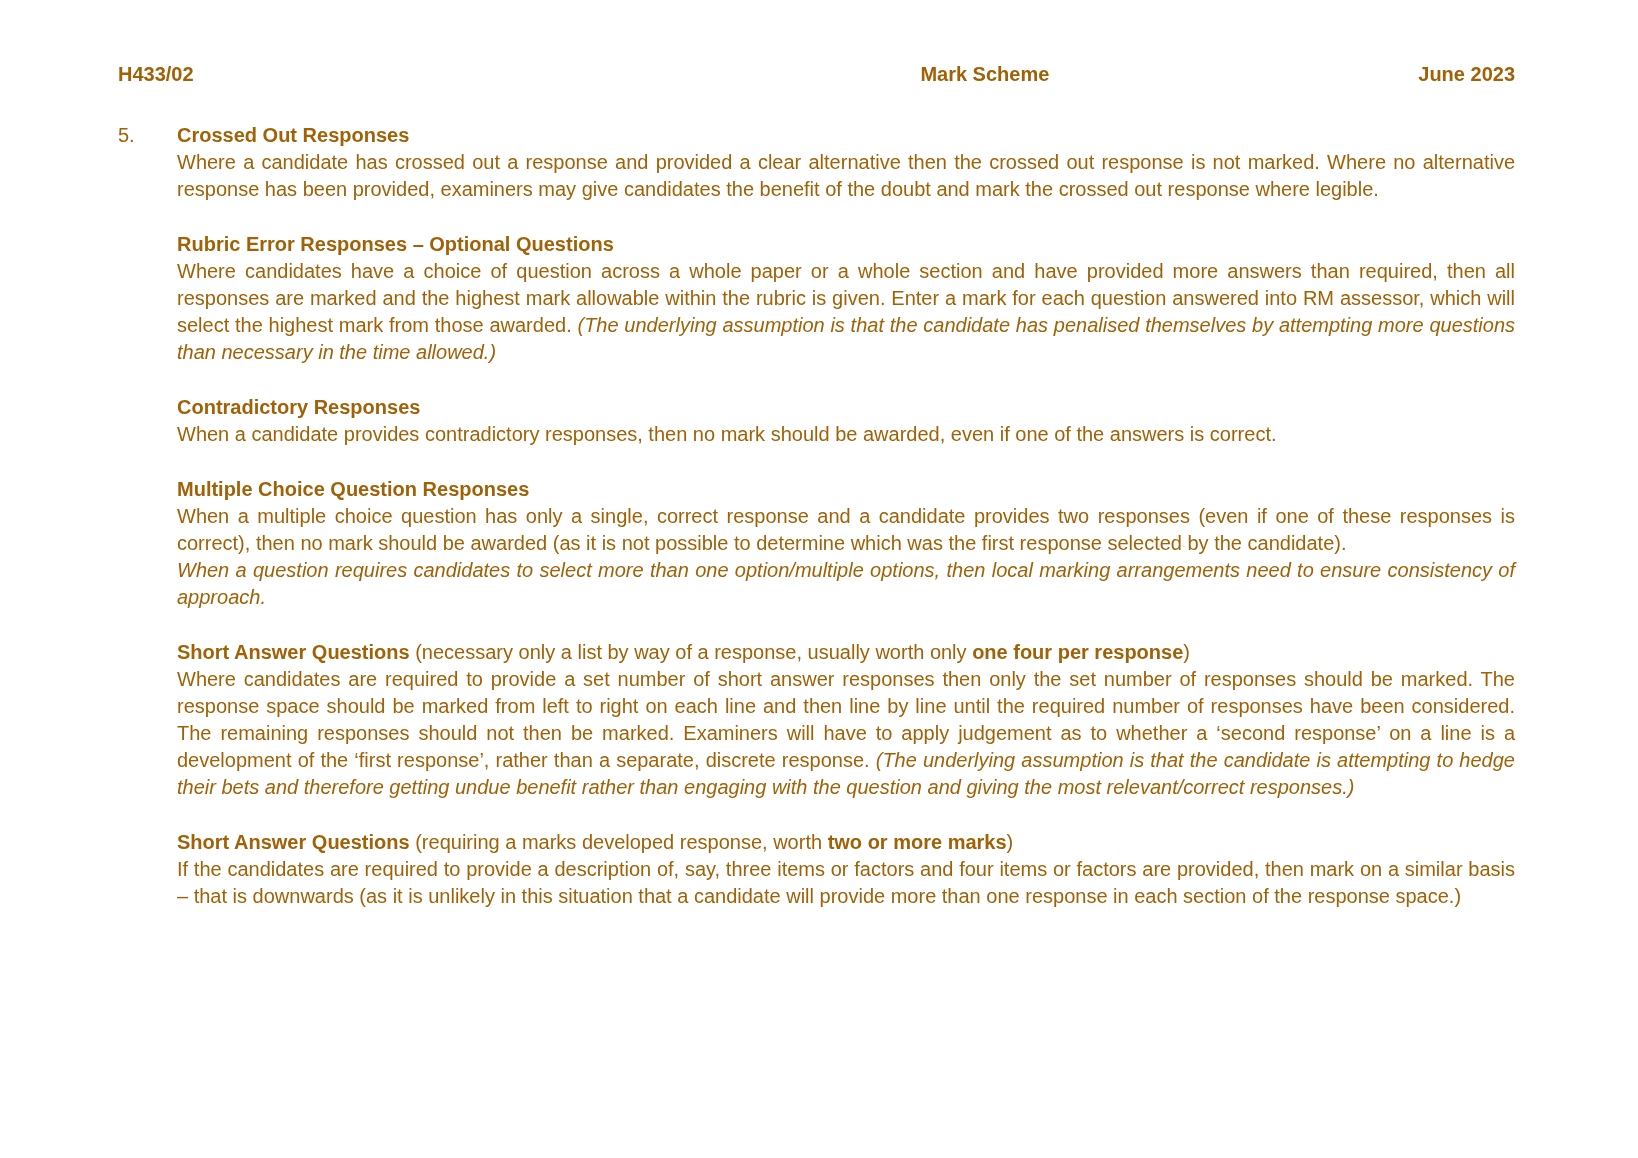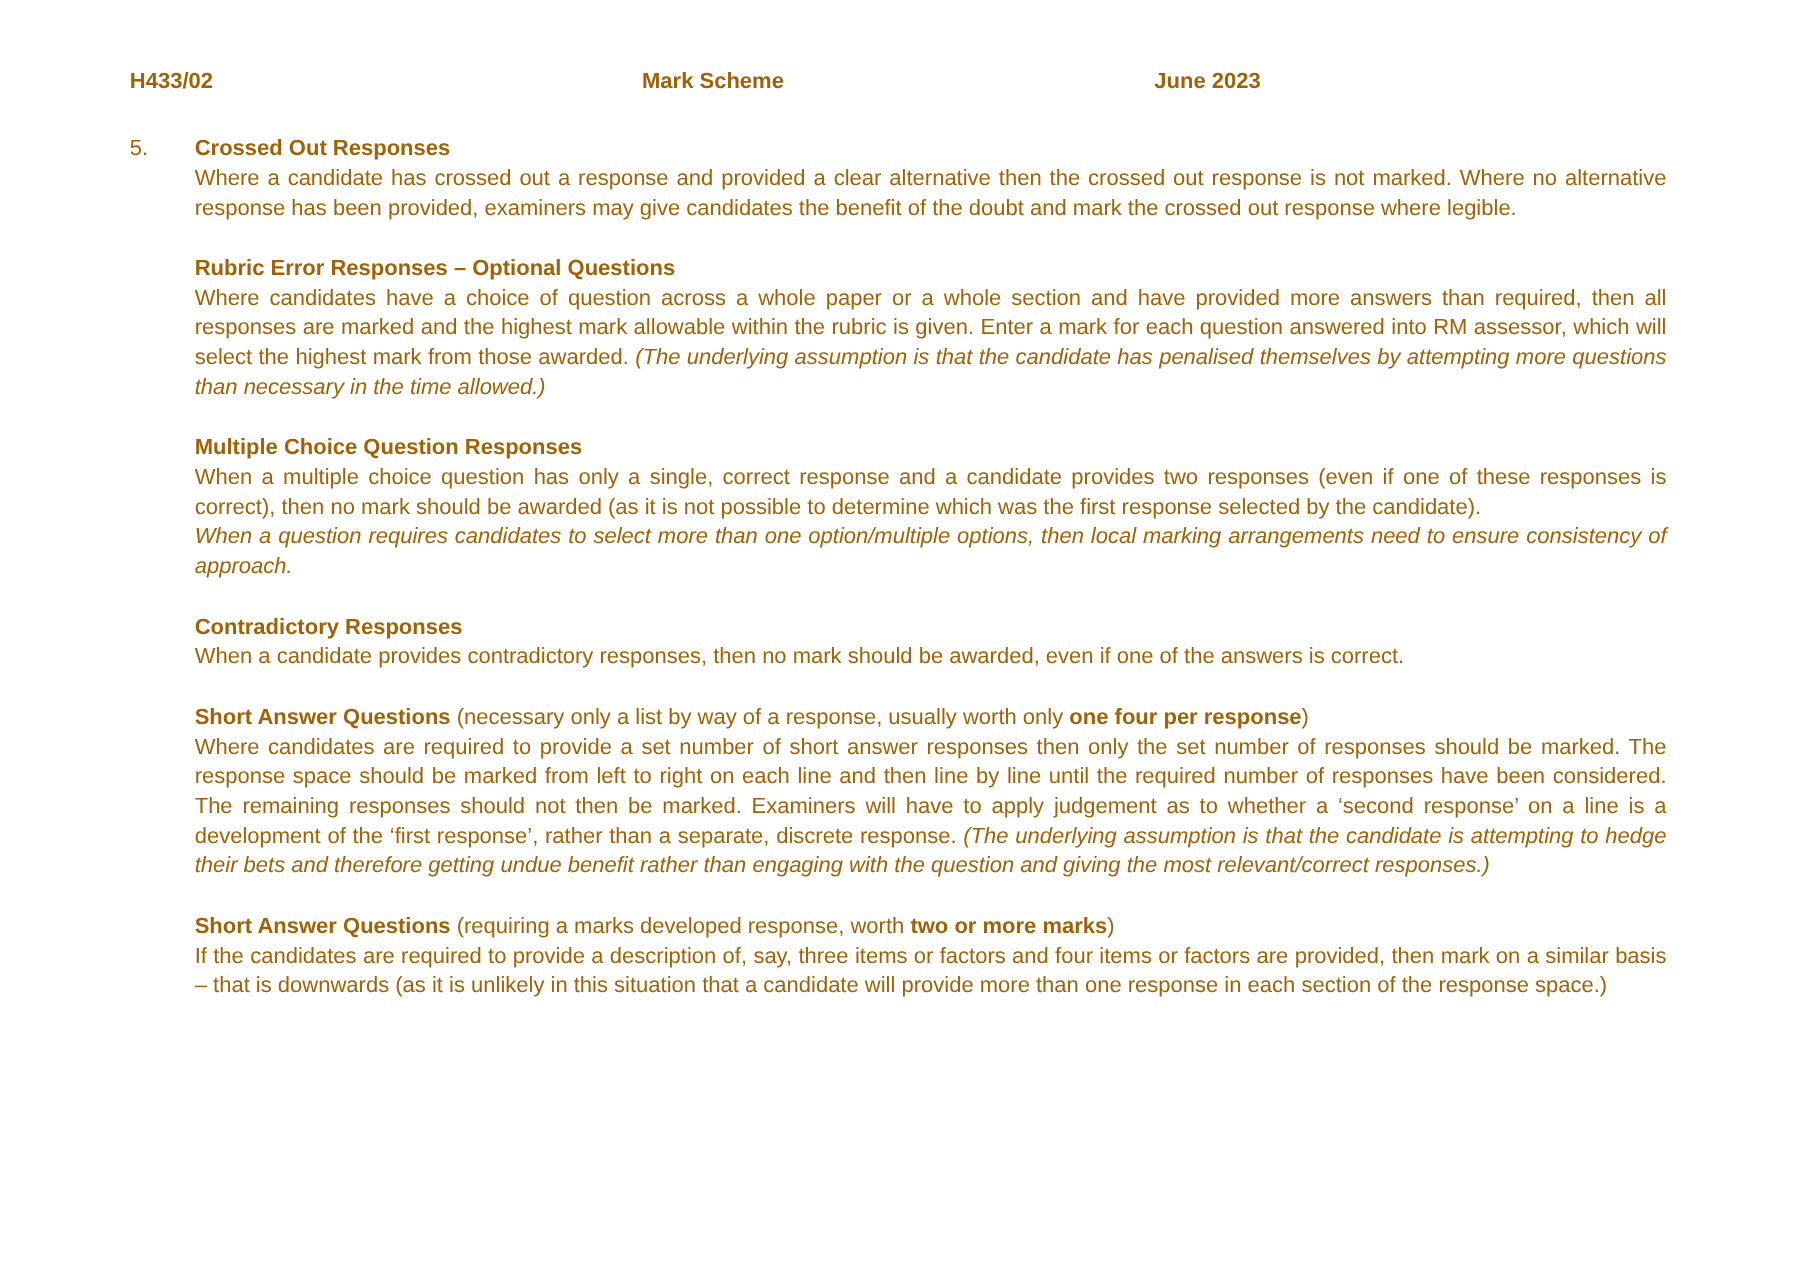--- a/index.html
+++ b/index.html
@@ -16,22 +16,22 @@
   }
   .doc-header {
     position: absolute;
     top: 61px;
     left: 118px;
     width: 1397px;
     display: flex;
     font-weight: bold;
   }
   .doc-header .h-left   { flex: 1; text-align: left; }
-  .doc-header .h-center { flex: 1; text-align: left; }
-  .doc-header .h-right  { flex: 1; }
+  .doc-header .h-center { flex: 1; text-align: right; }
+  .doc-header .h-right  { flex: 1; text-align: right; }
   .doc-body {
     position: absolute;
     top: 122px;
     left: 177px;
     width: 1338px;
   }
   .item-number {
     position: absolute;
     left: -59px;
     top: 0;
@@ -67,27 +67,27 @@
     <div id="sections">
         <div class="section">
           <p class="heading"><span class="run-b">Crossed Out Responses</span></p>
           <p class="para"><span>Where a candidate has crossed out a response and provided a clear alternative then the crossed out response is not marked. Where no alternative response has been provided, examiners may give candidates the benefit of the doubt and mark the crossed out response where legible.</span></p>
         </div>
         <div class="section">
           <p class="heading"><span class="run-b">Rubric Error Responses – Optional Questions</span></p>
           <p class="para"><span>Where candidates have a choice of question across a whole paper or a whole section and have provided more answers than required, then all responses are marked and the highest mark allowable within the rubric is given. Enter a mark for each question answered into RM assessor, which will select the highest mark from those awarded. </span><span class="run-i">(The underlying assumption is that the candidate has penalised themselves by attempting more questions than necessary in the time allowed.)</span></p>
         </div>
         <div class="section">
+          <p class="heading"><span class="run-b">Contradictory Responses</span></p>
+          <p class="para"><span>When a candidate provides contradictory responses, then no mark should be awarded, even if one of the answers is correct.</span></p>
+        </div>
+        <div class="section">
           <p class="heading"><span class="run-b">Multiple Choice Question Responses</span></p>
           <p class="para"><span>When a multiple choice question has only a single, correct response and a candidate provides two responses (even if one of these responses is correct), then no mark should be awarded (as it is not possible to determine which was the first response selected by the candidate).</span></p>
           <p class="para"><span class="run-i">When a question requires candidates to select more than one option/multiple options, then local marking arrangements need to ensure consistency of approach.</span></p>
-        </div>
-        <div class="section">
-          <p class="heading"><span class="run-b">Contradictory Responses</span></p>
-          <p class="para"><span>When a candidate provides contradictory responses, then no mark should be awarded, even if one of the answers is correct.</span></p>
         </div>
         <div class="section">
           <p class="heading"><span class="run-b">Short Answer Questions</span><span> (necessary only a list by way of a response, usually worth only </span><span class="run-b">one four per response</span><span>)</span></p>
           <p class="para"><span>Where candidates are required to provide a set number of short answer responses then only the set number of responses should be marked. The response space should be marked from left to right on each line and then line by line until the required number of responses have been considered.  The remaining responses should not then be marked. Examiners will have to apply judgement as to whether a ‘second response’ on a line is a development of the ‘first response’, rather than a separate, discrete response.  </span><span class="run-i">(The underlying assumption is that the candidate is attempting to hedge their bets and therefore getting undue benefit rather than engaging with the question and giving the most relevant/correct responses.)</span></p>
         </div>
         <div class="section">
           <p class="heading"><span class="run-b">Short Answer Questions</span><span> (requiring a marks developed response, worth </span><span class="run-b">two or more marks</span><span>)</span></p>
           <p class="para"><span>If the candidates are required to provide a description of, say, three items or factors and four items or factors are provided, then mark on a similar basis – that is downwards (as it is unlikely in this situation that a candidate will provide more than one response in each section of the response space.)</span></p>
         </div>
       </div>

